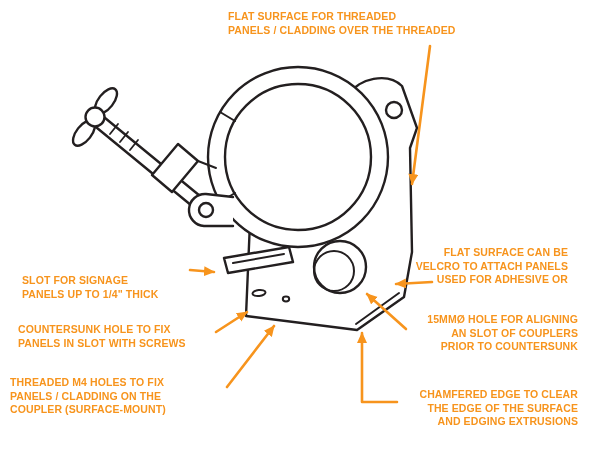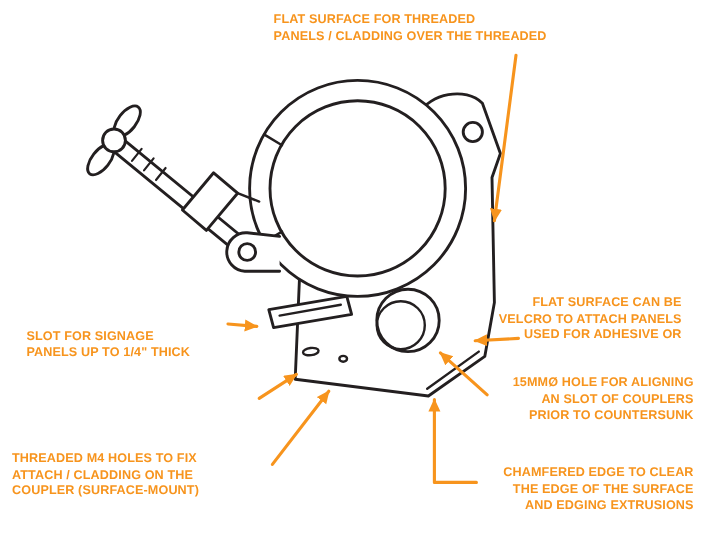--- a/index.html
+++ b/index.html
@@ -91,24 +91,28 @@
   <div class="ann" style="left:228px; top:10px;">
     <span>FLAT SURFACE FOR THREADED</span>
     <span>PANELS / CLADDING OVER THE THREADED</span>
   </div>
 
   <div class="ann" style="left:22px; top:260px;margin-top:14px;">
     <span>SLOT FOR SIGNAGE</span>
     <span>PANELS UP TO 1/4" THICK</span>
   </div>
 
+  <div class="ann" style="left:18px; top:323px;">
+    <span>COUNTERSUNK HOLE TO FIX</span>
+    <span>PANELS IN SLOT WITH SCREWS</span>
+  </div>
 
   <div class="ann" style="left:10px; top:376px;">
     <span>THREADED M4 HOLES TO FIX</span>
-    <span>ATTACH / CLADDING ON THE</span>
+    <span>PANELS / CLADDING ON THE</span>
     <span>COUPLER (SURFACE-MOUNT)</span>
   </div>
 
   <div class="ann right" style="right:32px; top:246px;">
     <span>FLAT SURFACE CAN BE</span>
     <span>VELCRO TO ATTACH PANELS</span>
     <span>USED FOR ADHESIVE OR</span>
   </div>
 
   <div class="ann right" style="right:22px; top:313px;">

